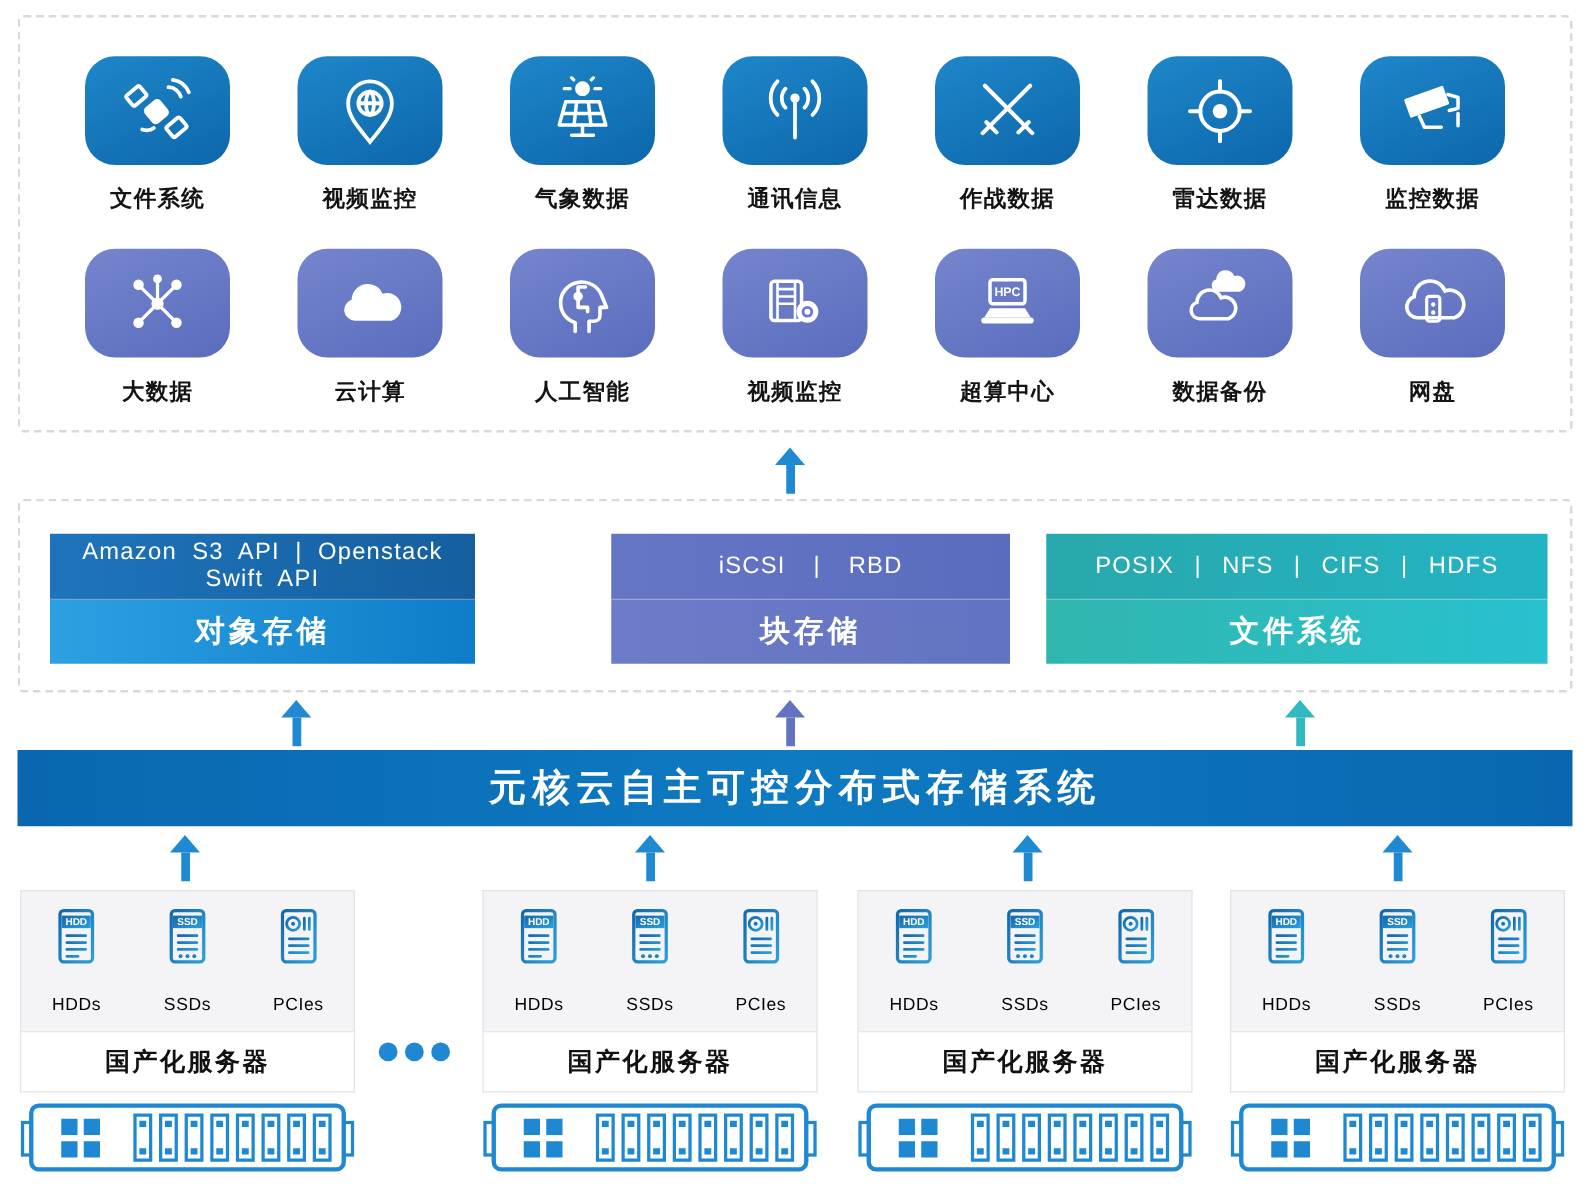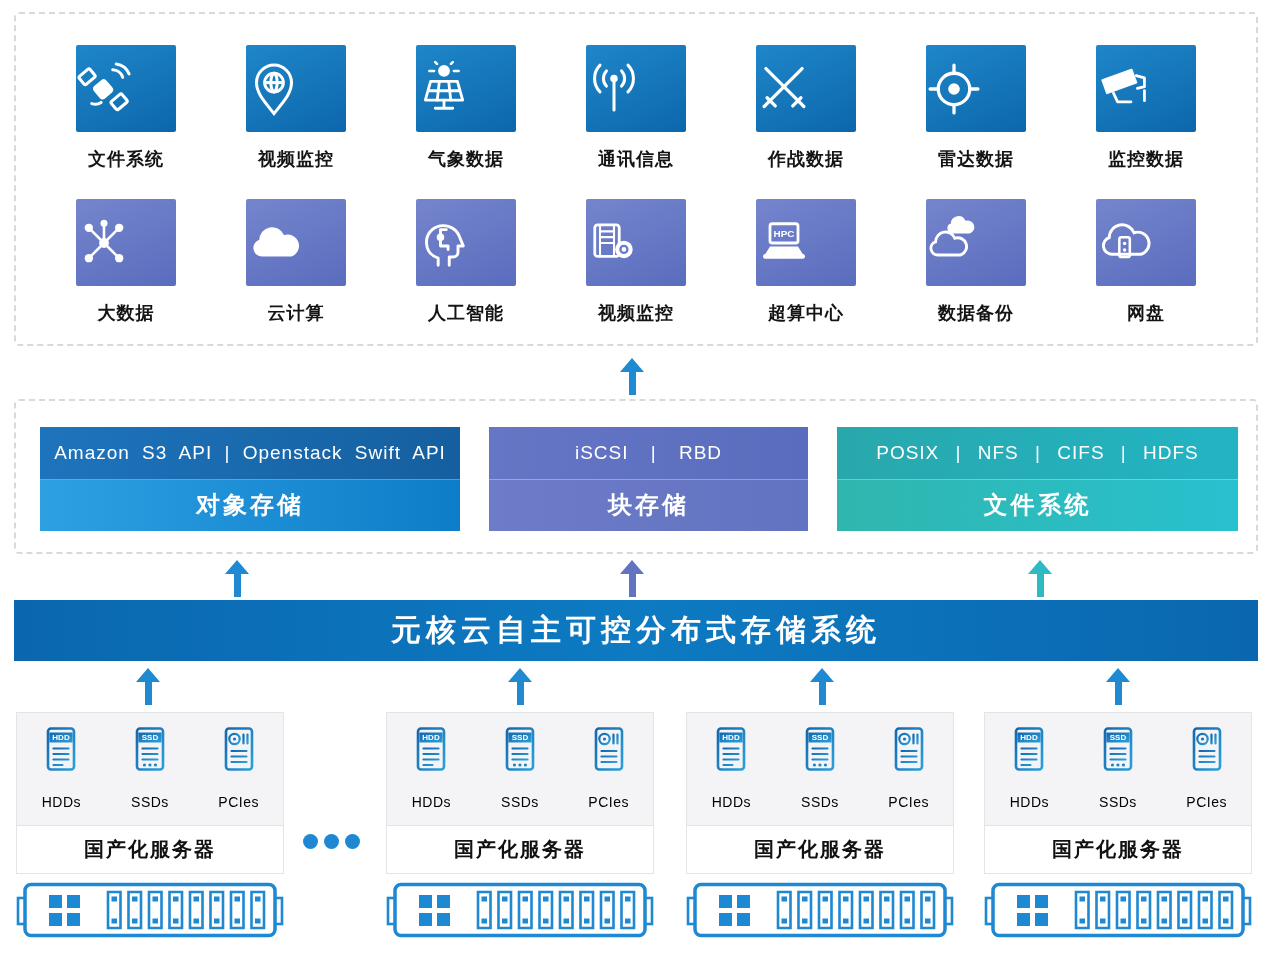--- a/index.html
+++ b/index.html
@@ -5,32 +5,32 @@
   *{box-sizing:border-box;margin:0;padding:0}
   html,body{width:1272px;height:957px}
   body{position:relative;background:#ffffff;font-family:"Liberation Sans","DejaVu Sans",sans-serif;overflow:hidden}
   .dashed{position:absolute;border:2px dashed #d7d9dd;border-radius:5px}
   #app-layer{left:14px;top:12px;width:1244px;height:334px}
   #if-layer{left:14px;top:399px;width:1244px;height:155px}
   .tiles-row{position:absolute;left:44px;width:1152px;display:flex;justify-content:space-between}
   .row1{top:31px}
   .row2{top:185px}
   .tile{width:132px;text-align:center}
-  .tile-icon{width:100px;height:87px;margin:0 auto;border-radius:2px;display:flex;align-items:center;}
+  .tile-icon{width:116px;height:87px;margin:0 auto;border-radius:24px;display:flex;align-items:center;justify-content:center}
   .c1{background:linear-gradient(155deg,#1e87c9,#0d66ab)}
   .c2{background:linear-gradient(155deg,#7585cd,#5a6cbd)}
   .tile-icon svg{width:56px;height:56px}
   .tile-label{margin-top:15px;font-size:18px;font-weight:600;color:#141414;letter-spacing:1px}
   .arrow-up{position:absolute;display:flex;flex-direction:column;align-items:center;width:26px}
   .arrow-up .head{width:0;height:0;border-left:12px solid transparent;border-right:12px solid transparent;border-bottom:14px solid var(--ac)}
   .arrow-up .stem{width:7px;height:23px;background:var(--ac)}
   .storage{position:absolute;top:26px;height:104px;display:flex;flex-direction:column;color:#fff;text-align:center}
   .storage .apis{flex:1;display:flex;align-items:center;justify-content:center;font-size:19px;letter-spacing:1px;word-spacing:6px;border-bottom:1px solid rgba(255,255,255,.35)}
   .storage .slabel{flex:1;display:flex;align-items:center;justify-content:center;font-size:24px;font-weight:700;letter-spacing:3px}
-  #storage-object{left:24px;width:420px}
+  #storage-object{left:24px;width:340px}
   #storage-object .apis{background:linear-gradient(90deg,#1e74bc,#155f9f)}
   #storage-object .slabel{background:linear-gradient(90deg,#2da0e2,#0e7dc9)}
   #storage-block{left:473px;width:319px}
   #storage-block .apis{background:linear-gradient(90deg,#6476c4,#5a6cbd);word-spacing:16px}
   #storage-block .slabel{background:linear-gradient(90deg,#6d7cc8,#6273c1)}
   #storage-file{left:821px;width:401px}
   #storage-file .apis{background:linear-gradient(90deg,#28a8ac,#23b4c4);word-spacing:10px}
   #storage-file .slabel{background:linear-gradient(90deg,#30b6ae,#28c1cf)}
   #banner{position:absolute;left:14px;top:600px;width:1244px;height:61px;display:flex;align-items:center;justify-content:center;color:#fff;font-size:30px;font-weight:700;letter-spacing:5px;background:linear-gradient(90deg,#0a67af,#0d7ac2 50%,#0a67af)}
   .server-group{position:absolute;top:712px;width:268px}

